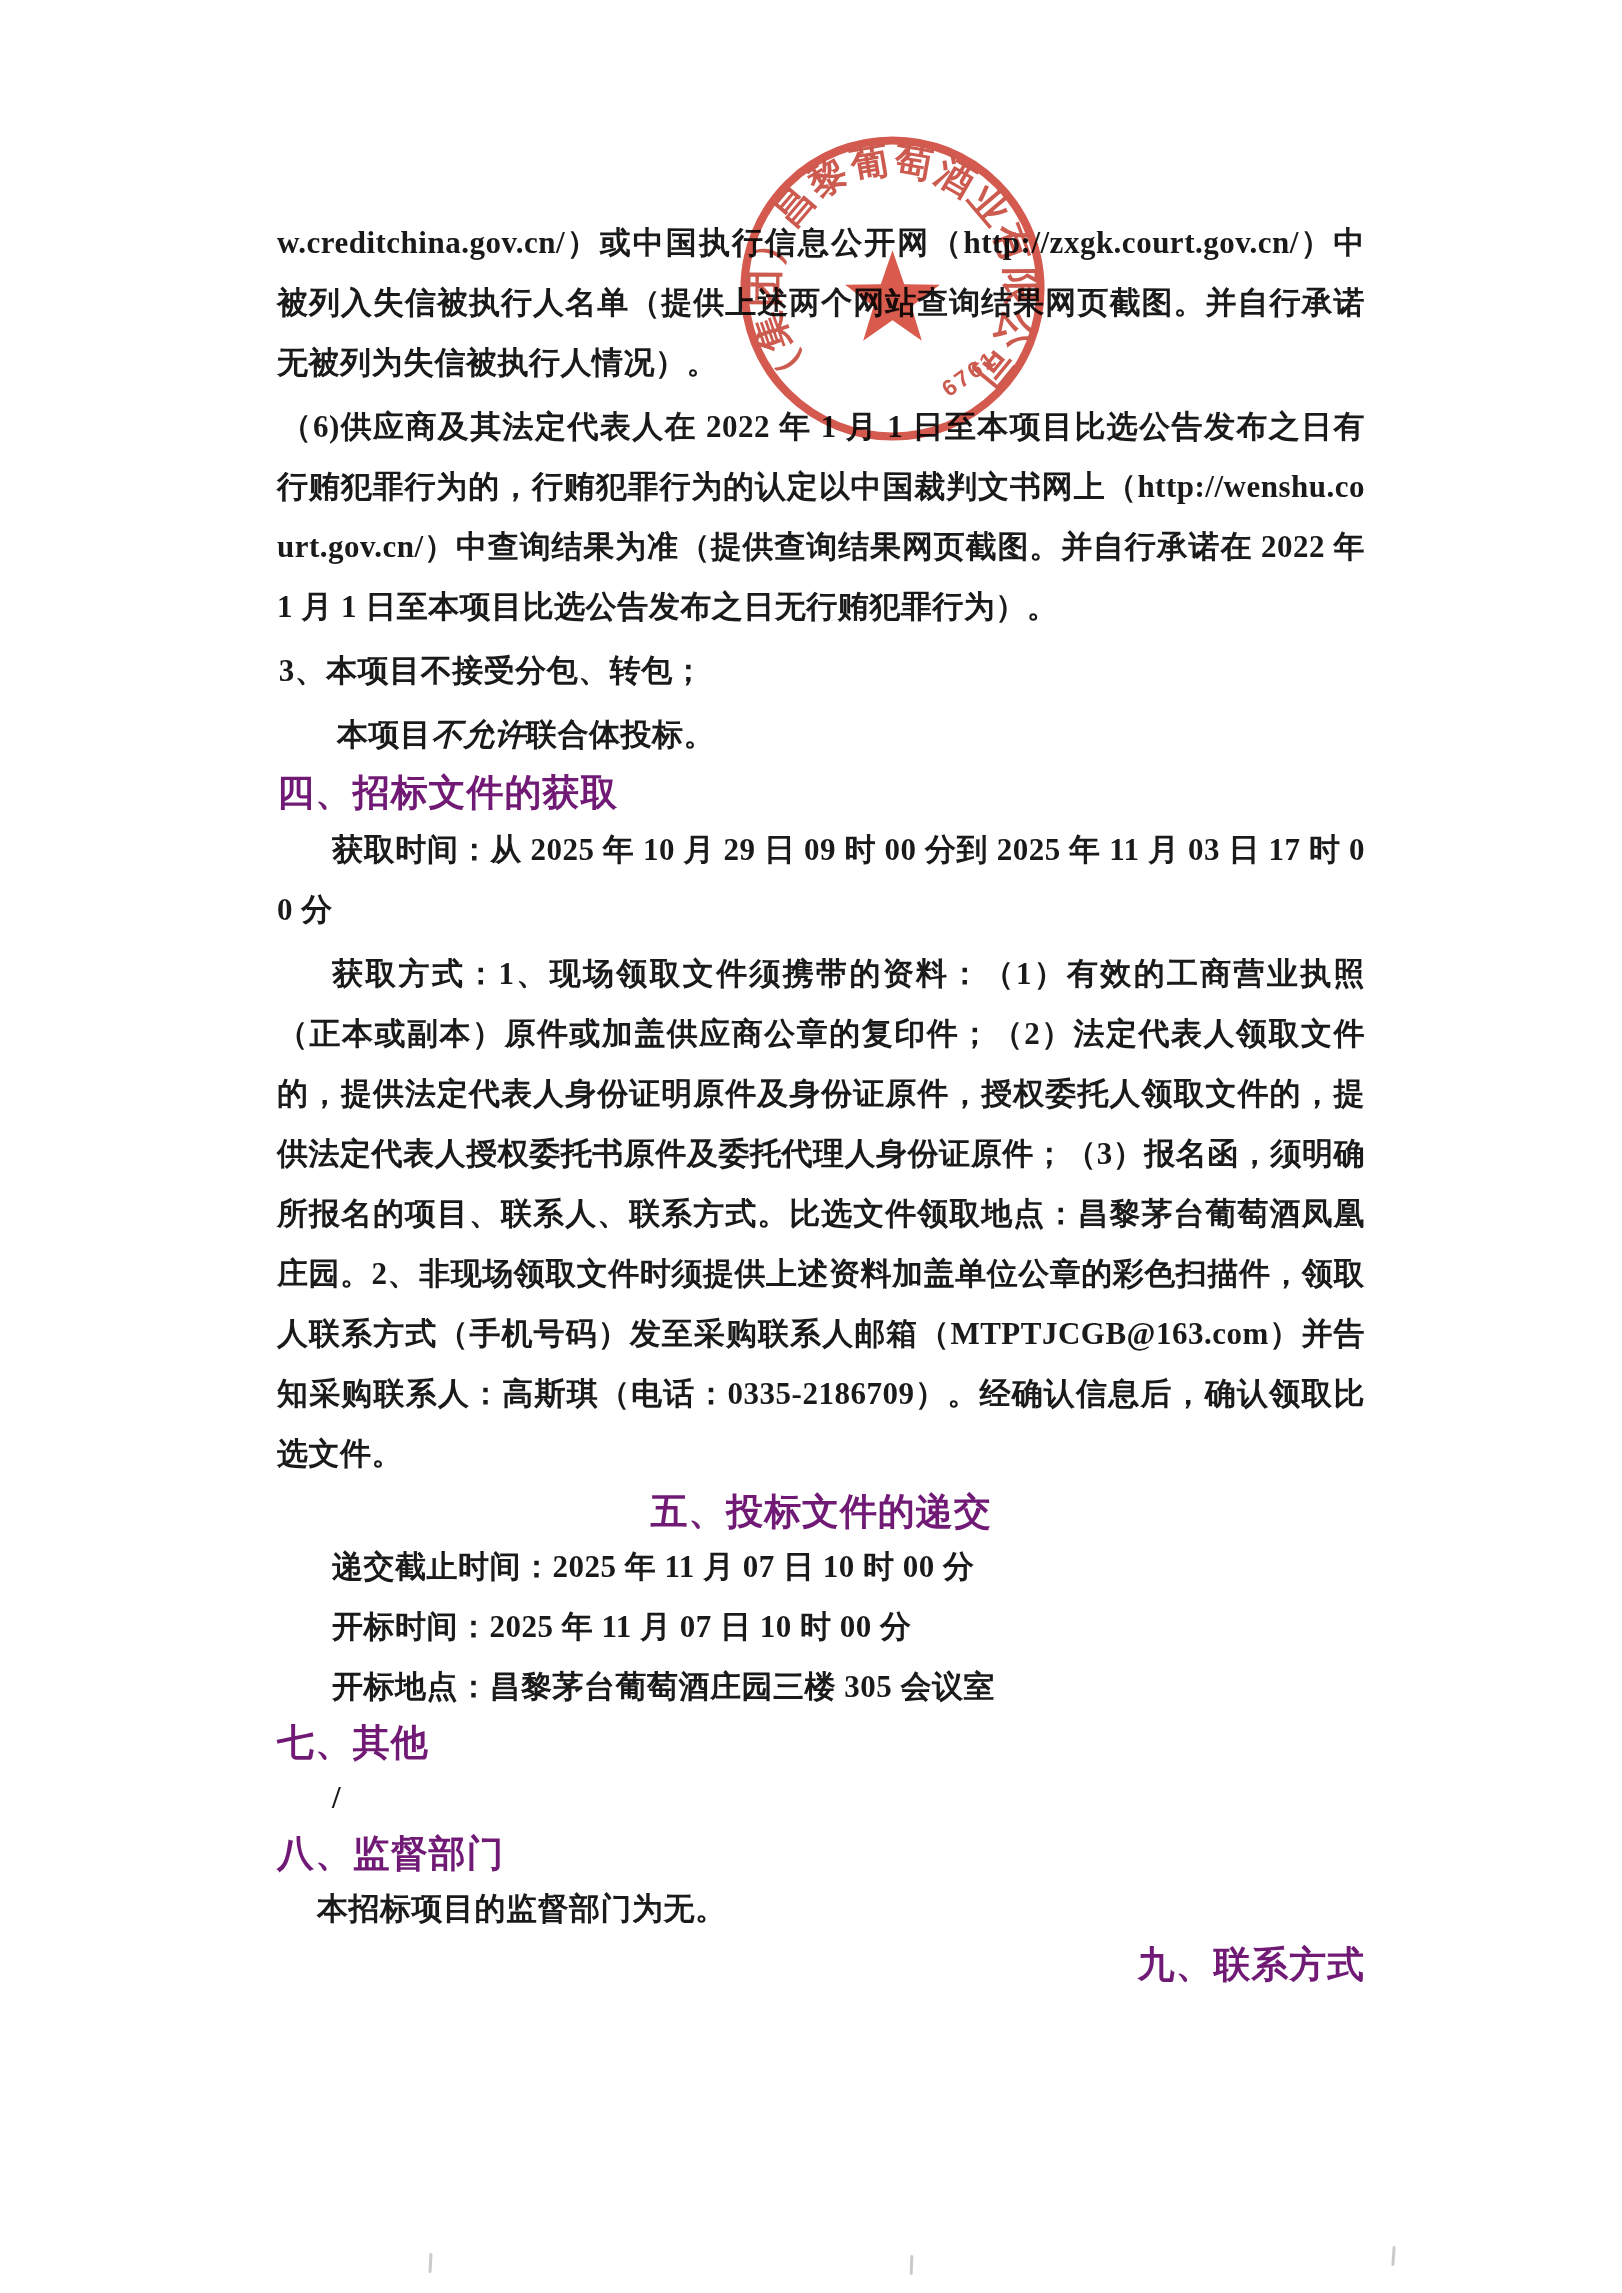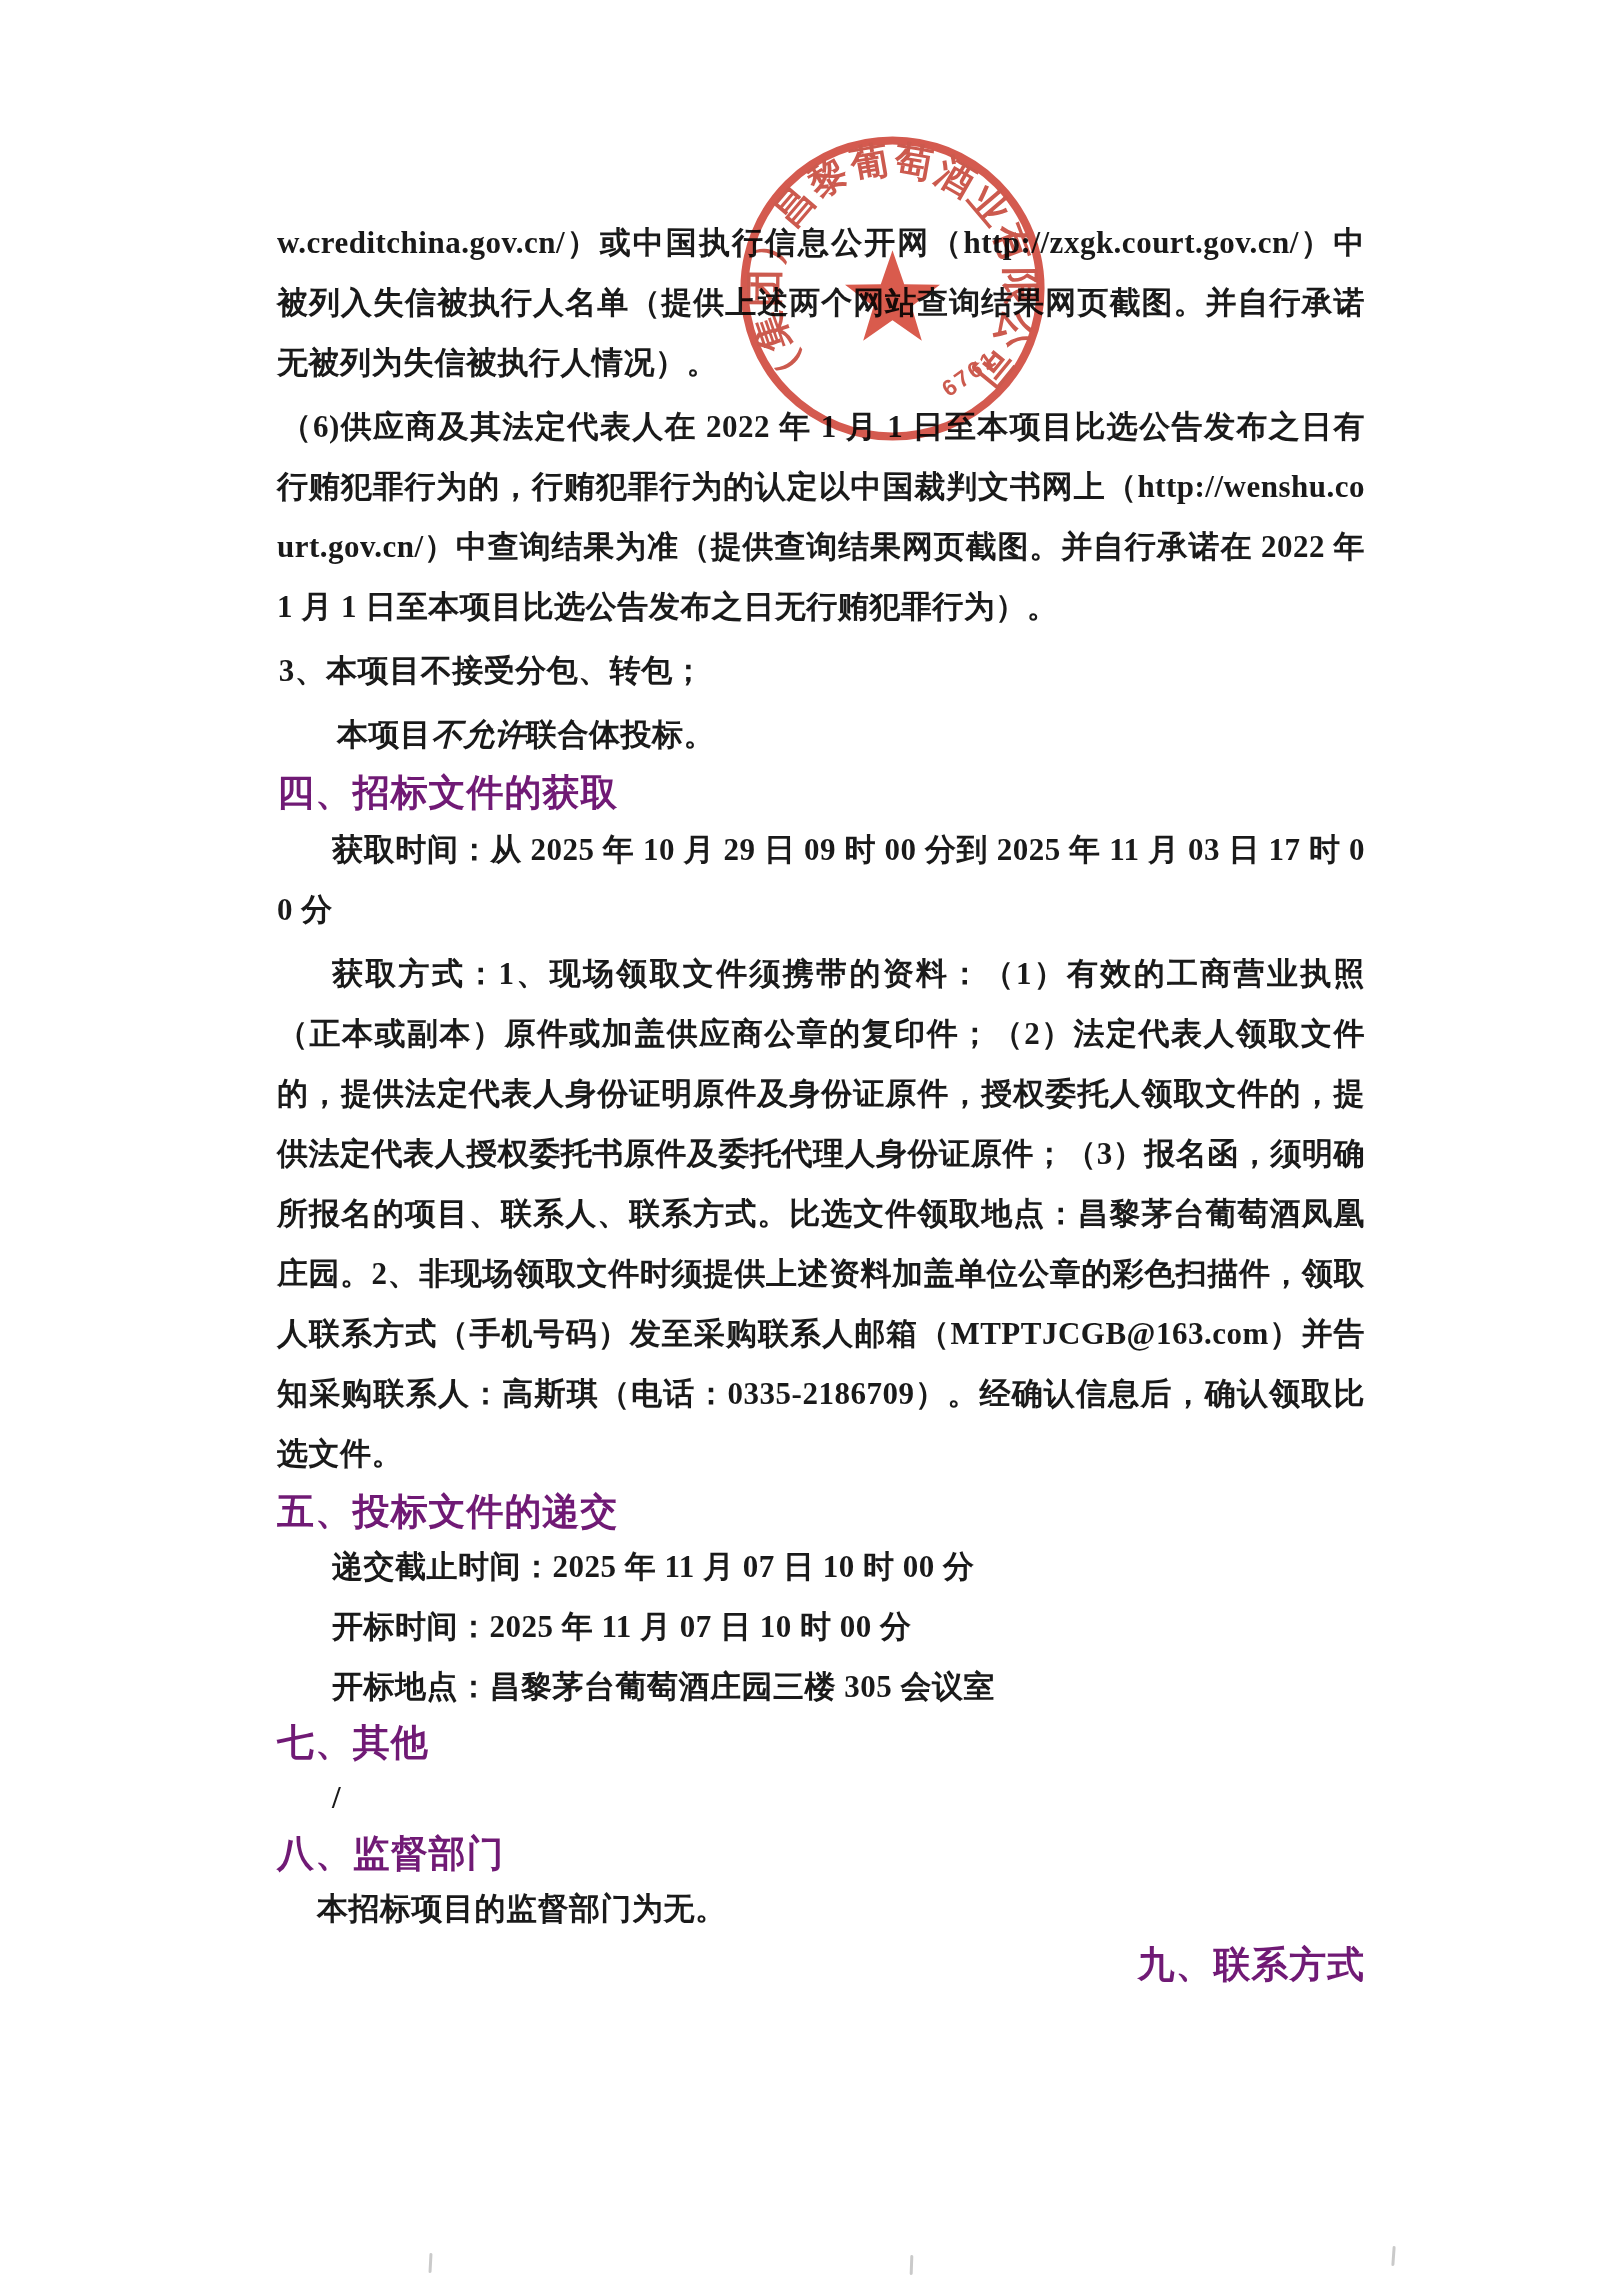--- a/index.html
+++ b/index.html
@@ -43,21 +43,21 @@
   }
   em{font-style:italic;}
   
   [data-name="para-continuation"]{text-indent:0;}
   [data-name="para-6"]{text-indent:3.6px;}
   [data-name="para-item-3"]{margin-top:14.5px;text-indent:1.8px;}
   [data-name="para-no-consortium"]{text-indent:60px;}
   [data-name="heading-4"]{margin-top:12.7px;}
   [data-name="para-obtain-time"]{margin-top:5.5px;text-indent:55px;}
   [data-name="para-obtain-method"]{text-indent:55px;}
-  [data-name="heading-5"]{margin-top:12.7px;}
+  [data-name="heading-5"]{margin-top:12.7px;text-align:center;}
   [data-name="para-deadline"]{margin-top:12.7px;text-indent:55px;}
   [data-name="para-submit-method"]{text-indent:55px;}
   [data-name="heading-6"]{margin-top:7.3px;}
   [data-name="para-open-time"]{margin-top:3.6px;text-indent:55px;}
   [data-name="para-open-place"]{text-indent:55px;}
   [data-name="heading-7"]{margin-top:-5.5px;}
   [data-name="para-slash"]{text-indent:55px;}
   [data-name="heading-8"]{margin-top:20px;}
   [data-name="para-supervision"]{text-indent:40px;}
   [data-name="heading-9"]{margin-top:5.5px;text-align:right;}

